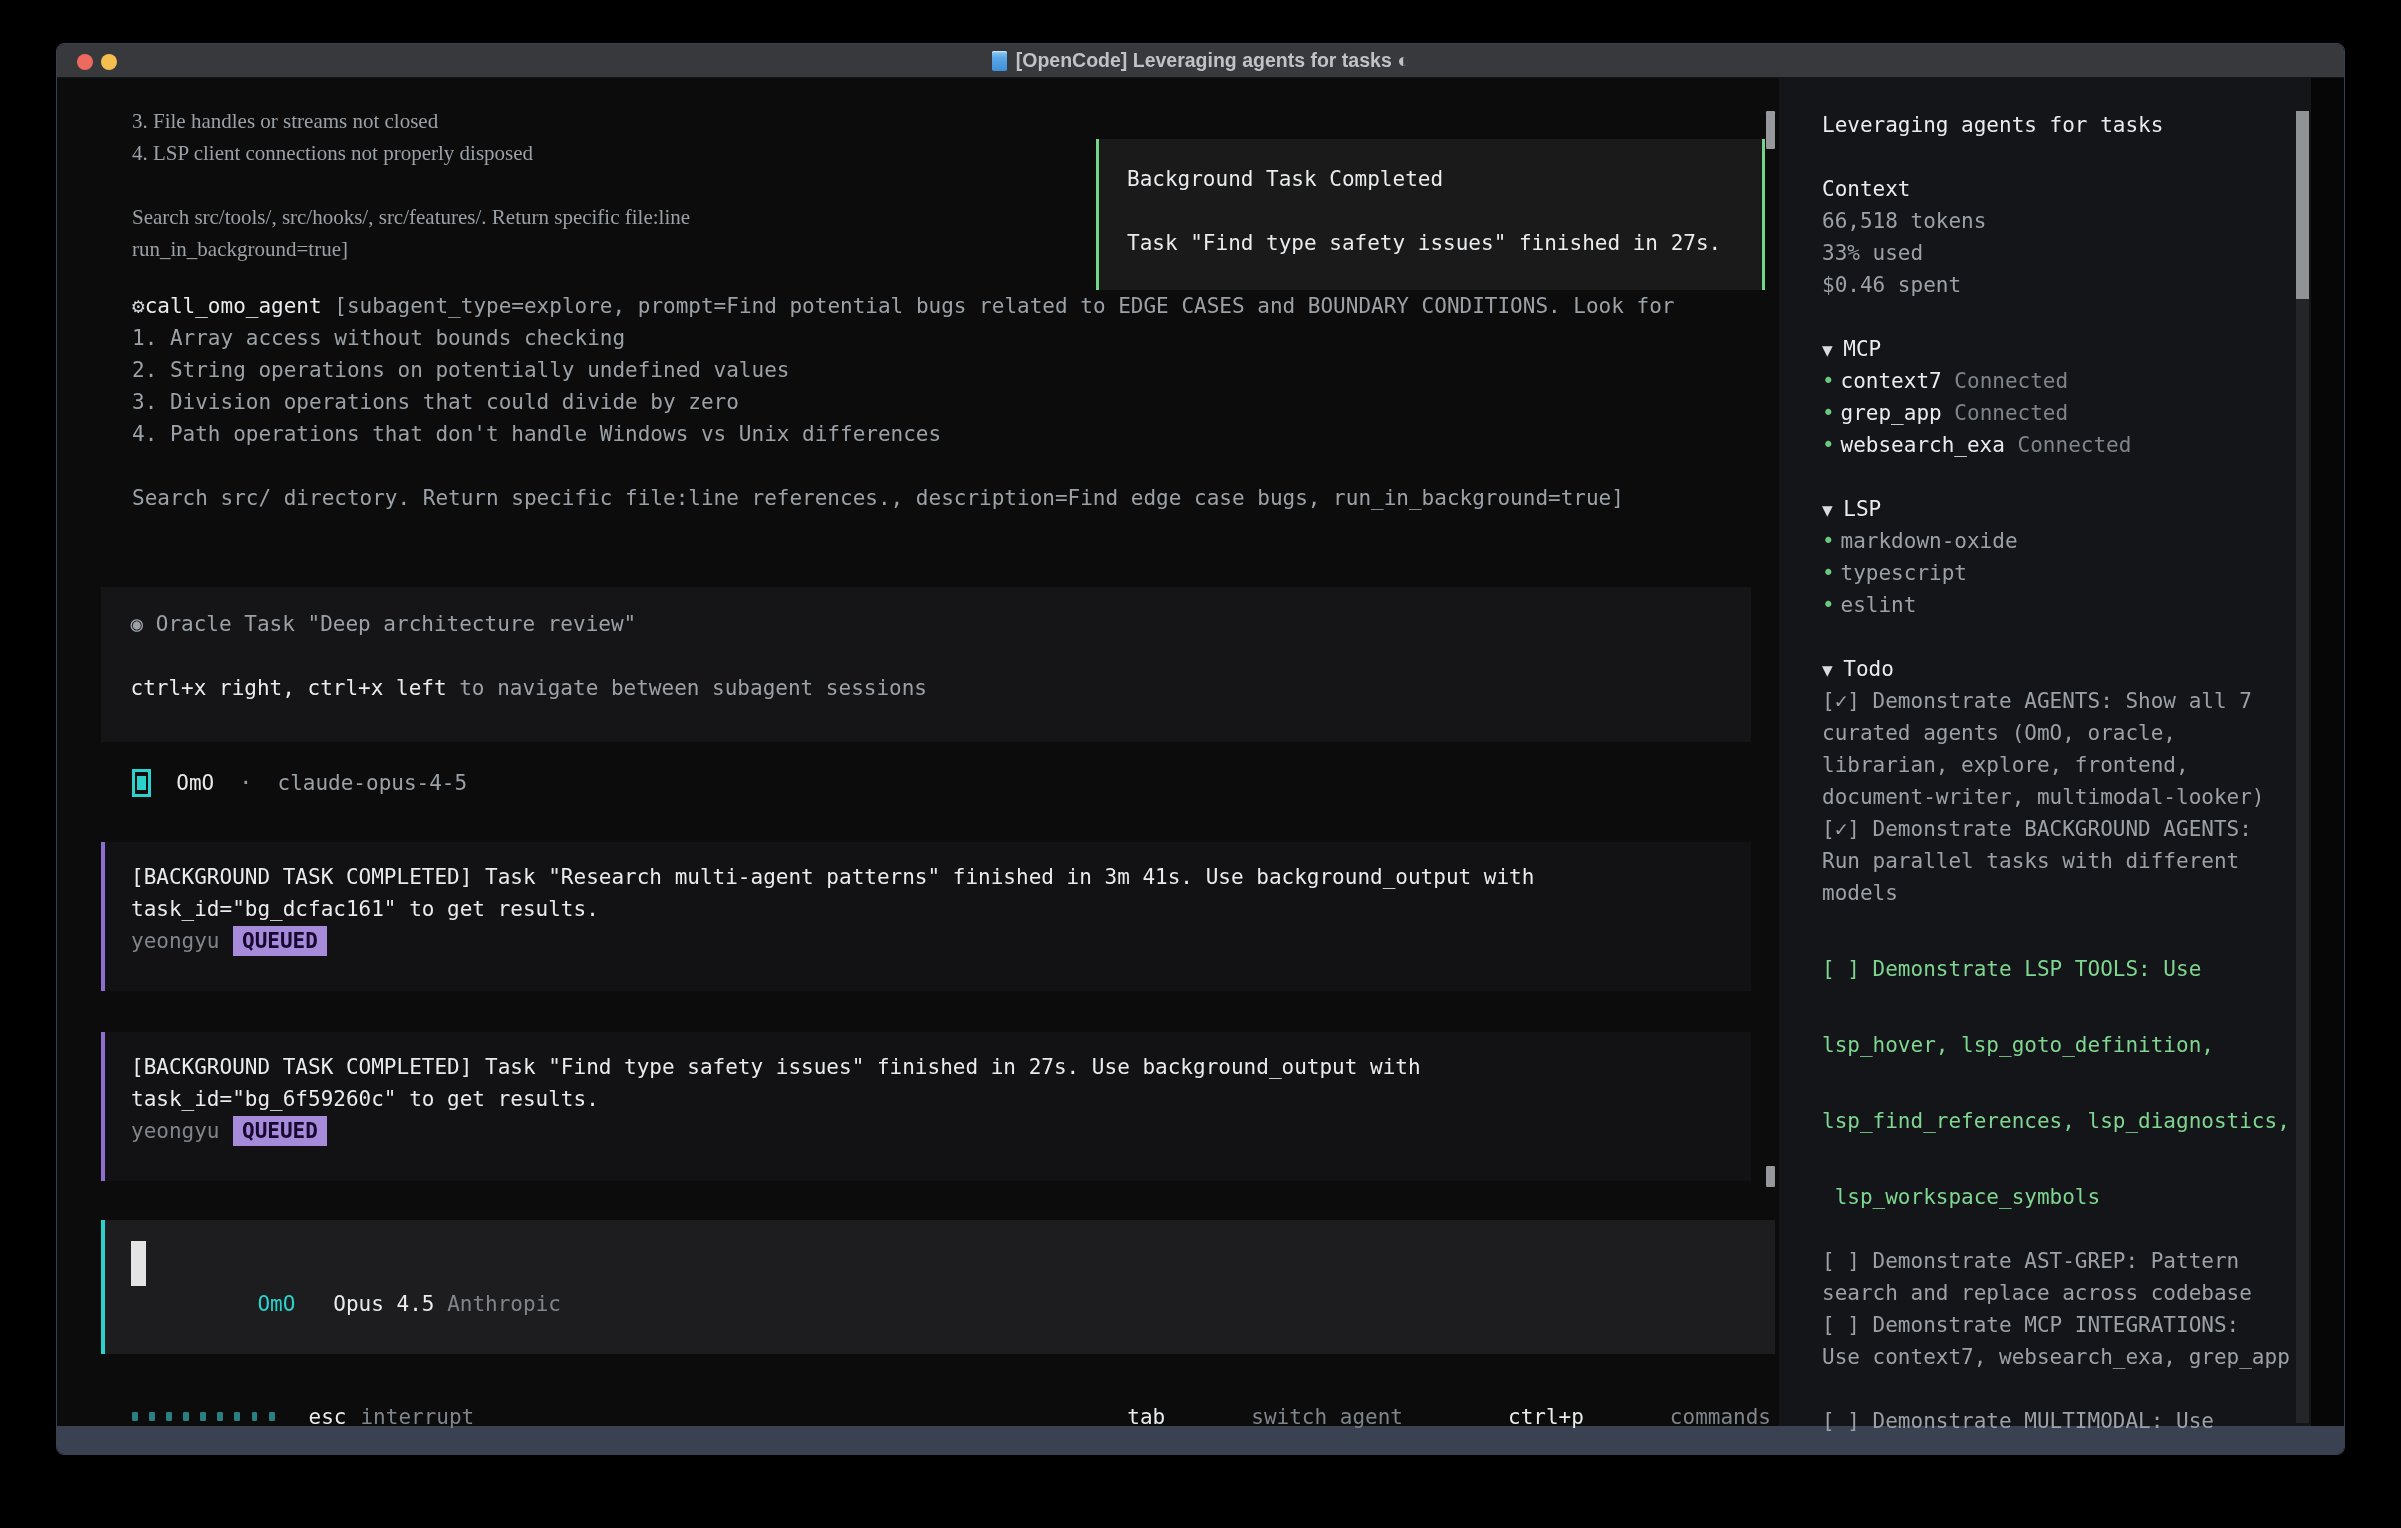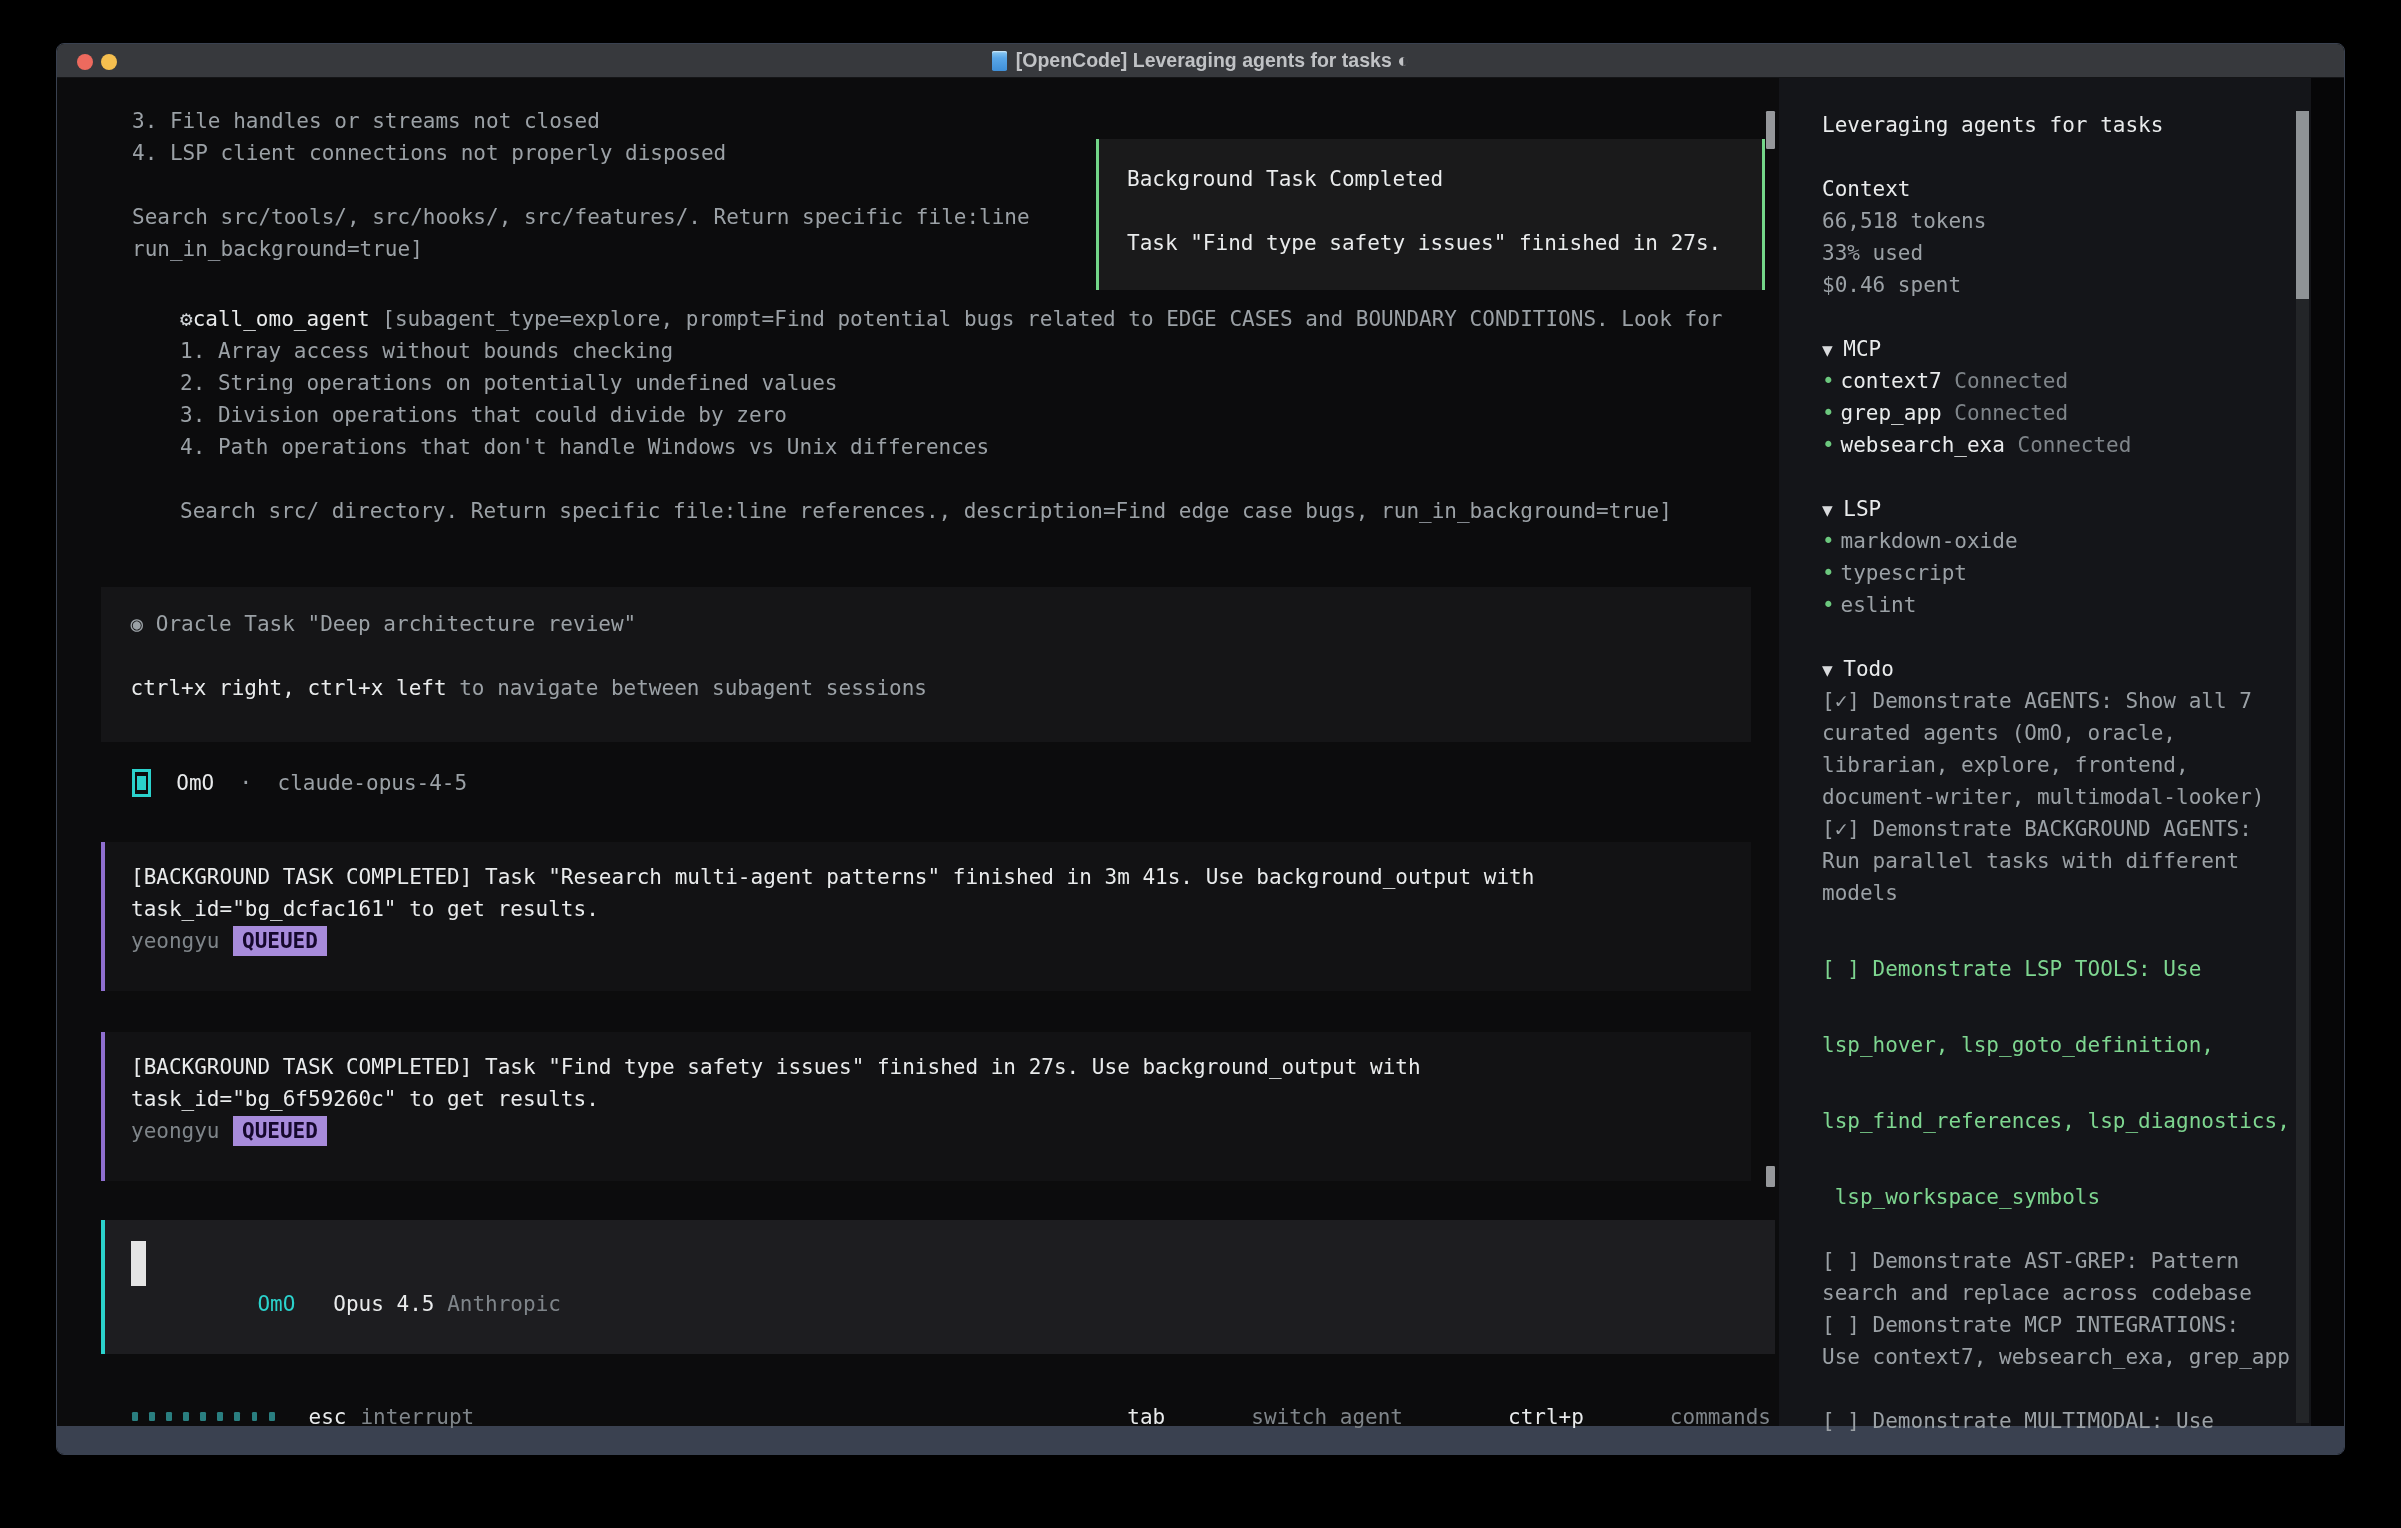--- a/index.html
+++ b/index.html
@@ -25,25 +25,25 @@
   .appbody { flex:1; display:flex; min-height:0; }
   .main { position:relative; flex:0 0 1722px; background:#0c0c0d; }
   .sidebar { position:relative; flex:0 0 532px; background:#141519; }
   .rightstrip { flex:1; background:#060607; }
   .bottombar { flex:0 0 28px; background:#3a4150; }
 
   .ln { height:32px; line-height:32px; white-space:pre; }
   .g { color:#9ba1a6; } .w { color:#e9ebec; } .d { color:#7f858a; } .b { font-weight:normal; }
   .green { color:#7ed690;margin-top:44px; } .cyan { color:#2bd2cc; } 
 
-  .toplines { position:absolute; left:75px; top:27px; }
+  .toplines { position:absolute; left:75px; top:27px;font-family:Liberation Serif, serif; }
   .notif { position:absolute; left:1039px; top:61px; width:669px; height:151px;
            background:#1a1a1b; border-left:3.5px solid #74d689; border-right:3.5px solid #74d689;
            padding:23.6px 0 0 28px; }
-  .gearblock { position:absolute; left:75px; top:225px;margin-left:48px; }
+  .gearblock { position:absolute; left:75px; top:212px; }
   .gear { color:#cfd3d6; }
   .oracle { position:absolute; left:44px; top:509px; width:1650px; height:155px;
             background:#151517; padding:21px 0 0 29.5px; }
   .omoline { position:absolute; left:75px; top:687px; display:flex; align-items:center; height:35px; }
   .omo-icon { width:19px; height:28px; border:3px solid #2bd2cc; display:flex; align-items:center; justify-content:center; }
   .omo-icon-inner { width:8.3px; height:14px; background:#2bd2cc; }
 
   .taskblock { position:absolute; left:44px; width:1650px; height:149px; background:#121214;
                border-left:4.1px solid #8f6fd0; padding:19px 0 0 26px; }
   .task1 { top:764px; } .task2 { top:954px; }

